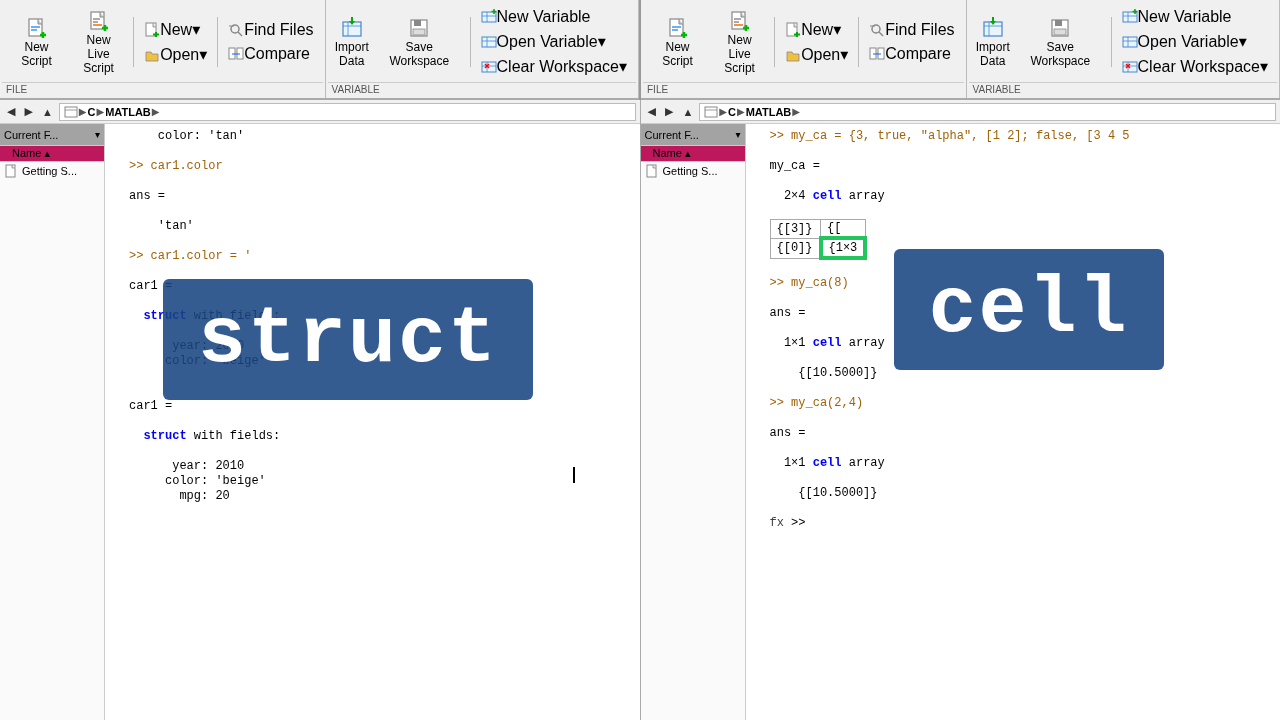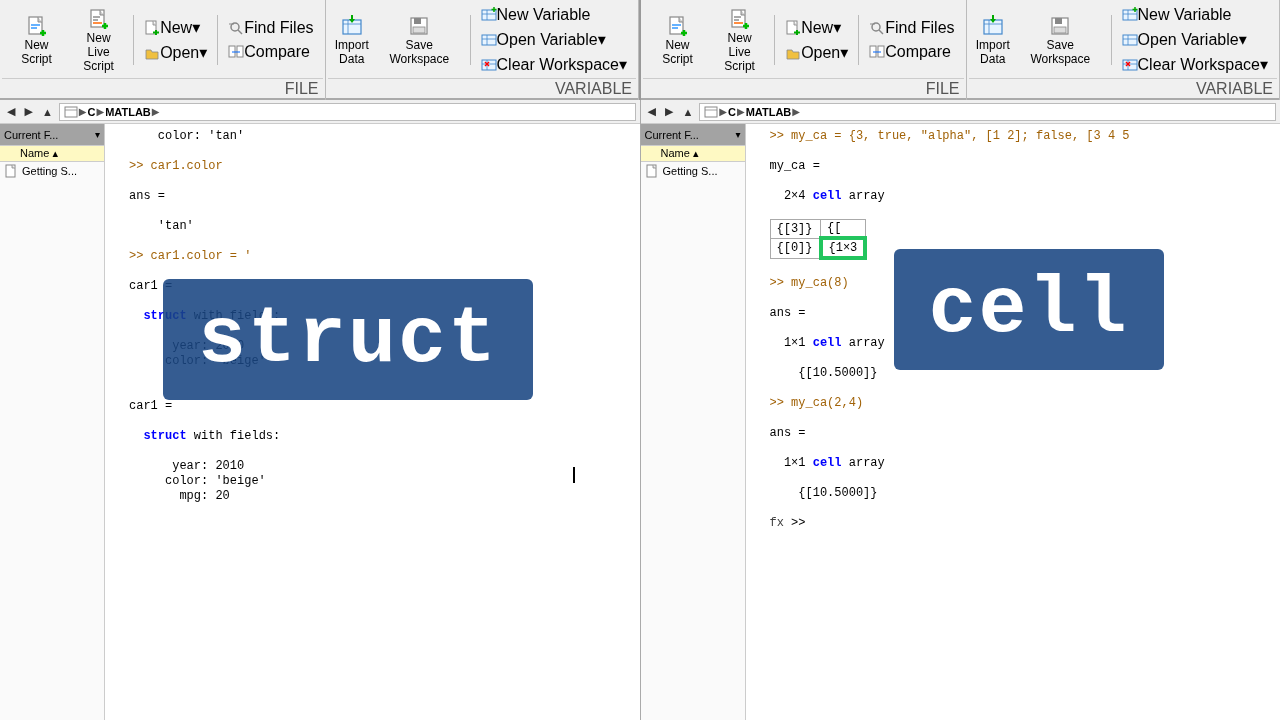--- a/index.html
+++ b/index.html
@@ -54,22 +54,22 @@
       justify-content: space-between;
       padding: 2px 4px;
       background: #a3a3a3;
       border-bottom: 1px solid #ccc;
       font-size: 11px;
       height: 22px;
     }
     .sidebar-col-header {
       display: flex;
       align-items: center;
-      padding: 1px 20px;
-      background: #fef9c3;
+      padding: 1px 12px;
+      background: #be185d;
       border-bottom: 1px solid #ccc;
       font-size: 11px;
     }
     .sidebar-item {
       display: flex;
       align-items: center;
       padding: 2px 4px;
       font-size: 11px;
       gap: 4px;
     }
@@ -131,23 +131,23 @@
       padding: 2px;
     }
     .tb-group-buttons {
       display: flex;
       flex: 1;
       align-items: center;
       padding: 2px 4px;
       gap: 2px;
     }
     .tb-group-label {
-      font-size: 16px;
+      font-size: 10px;
       color: #555;
-      text-align: right;
+      text-align: left;
       padding: 1px 4px;
       border-top: 1px solid #ccc;
     }
 
     .tb-icon-btn {
       display: flex;
       flex-direction: column;
       align-items: center;
       justify-content: center;
       min-width: 36px;

